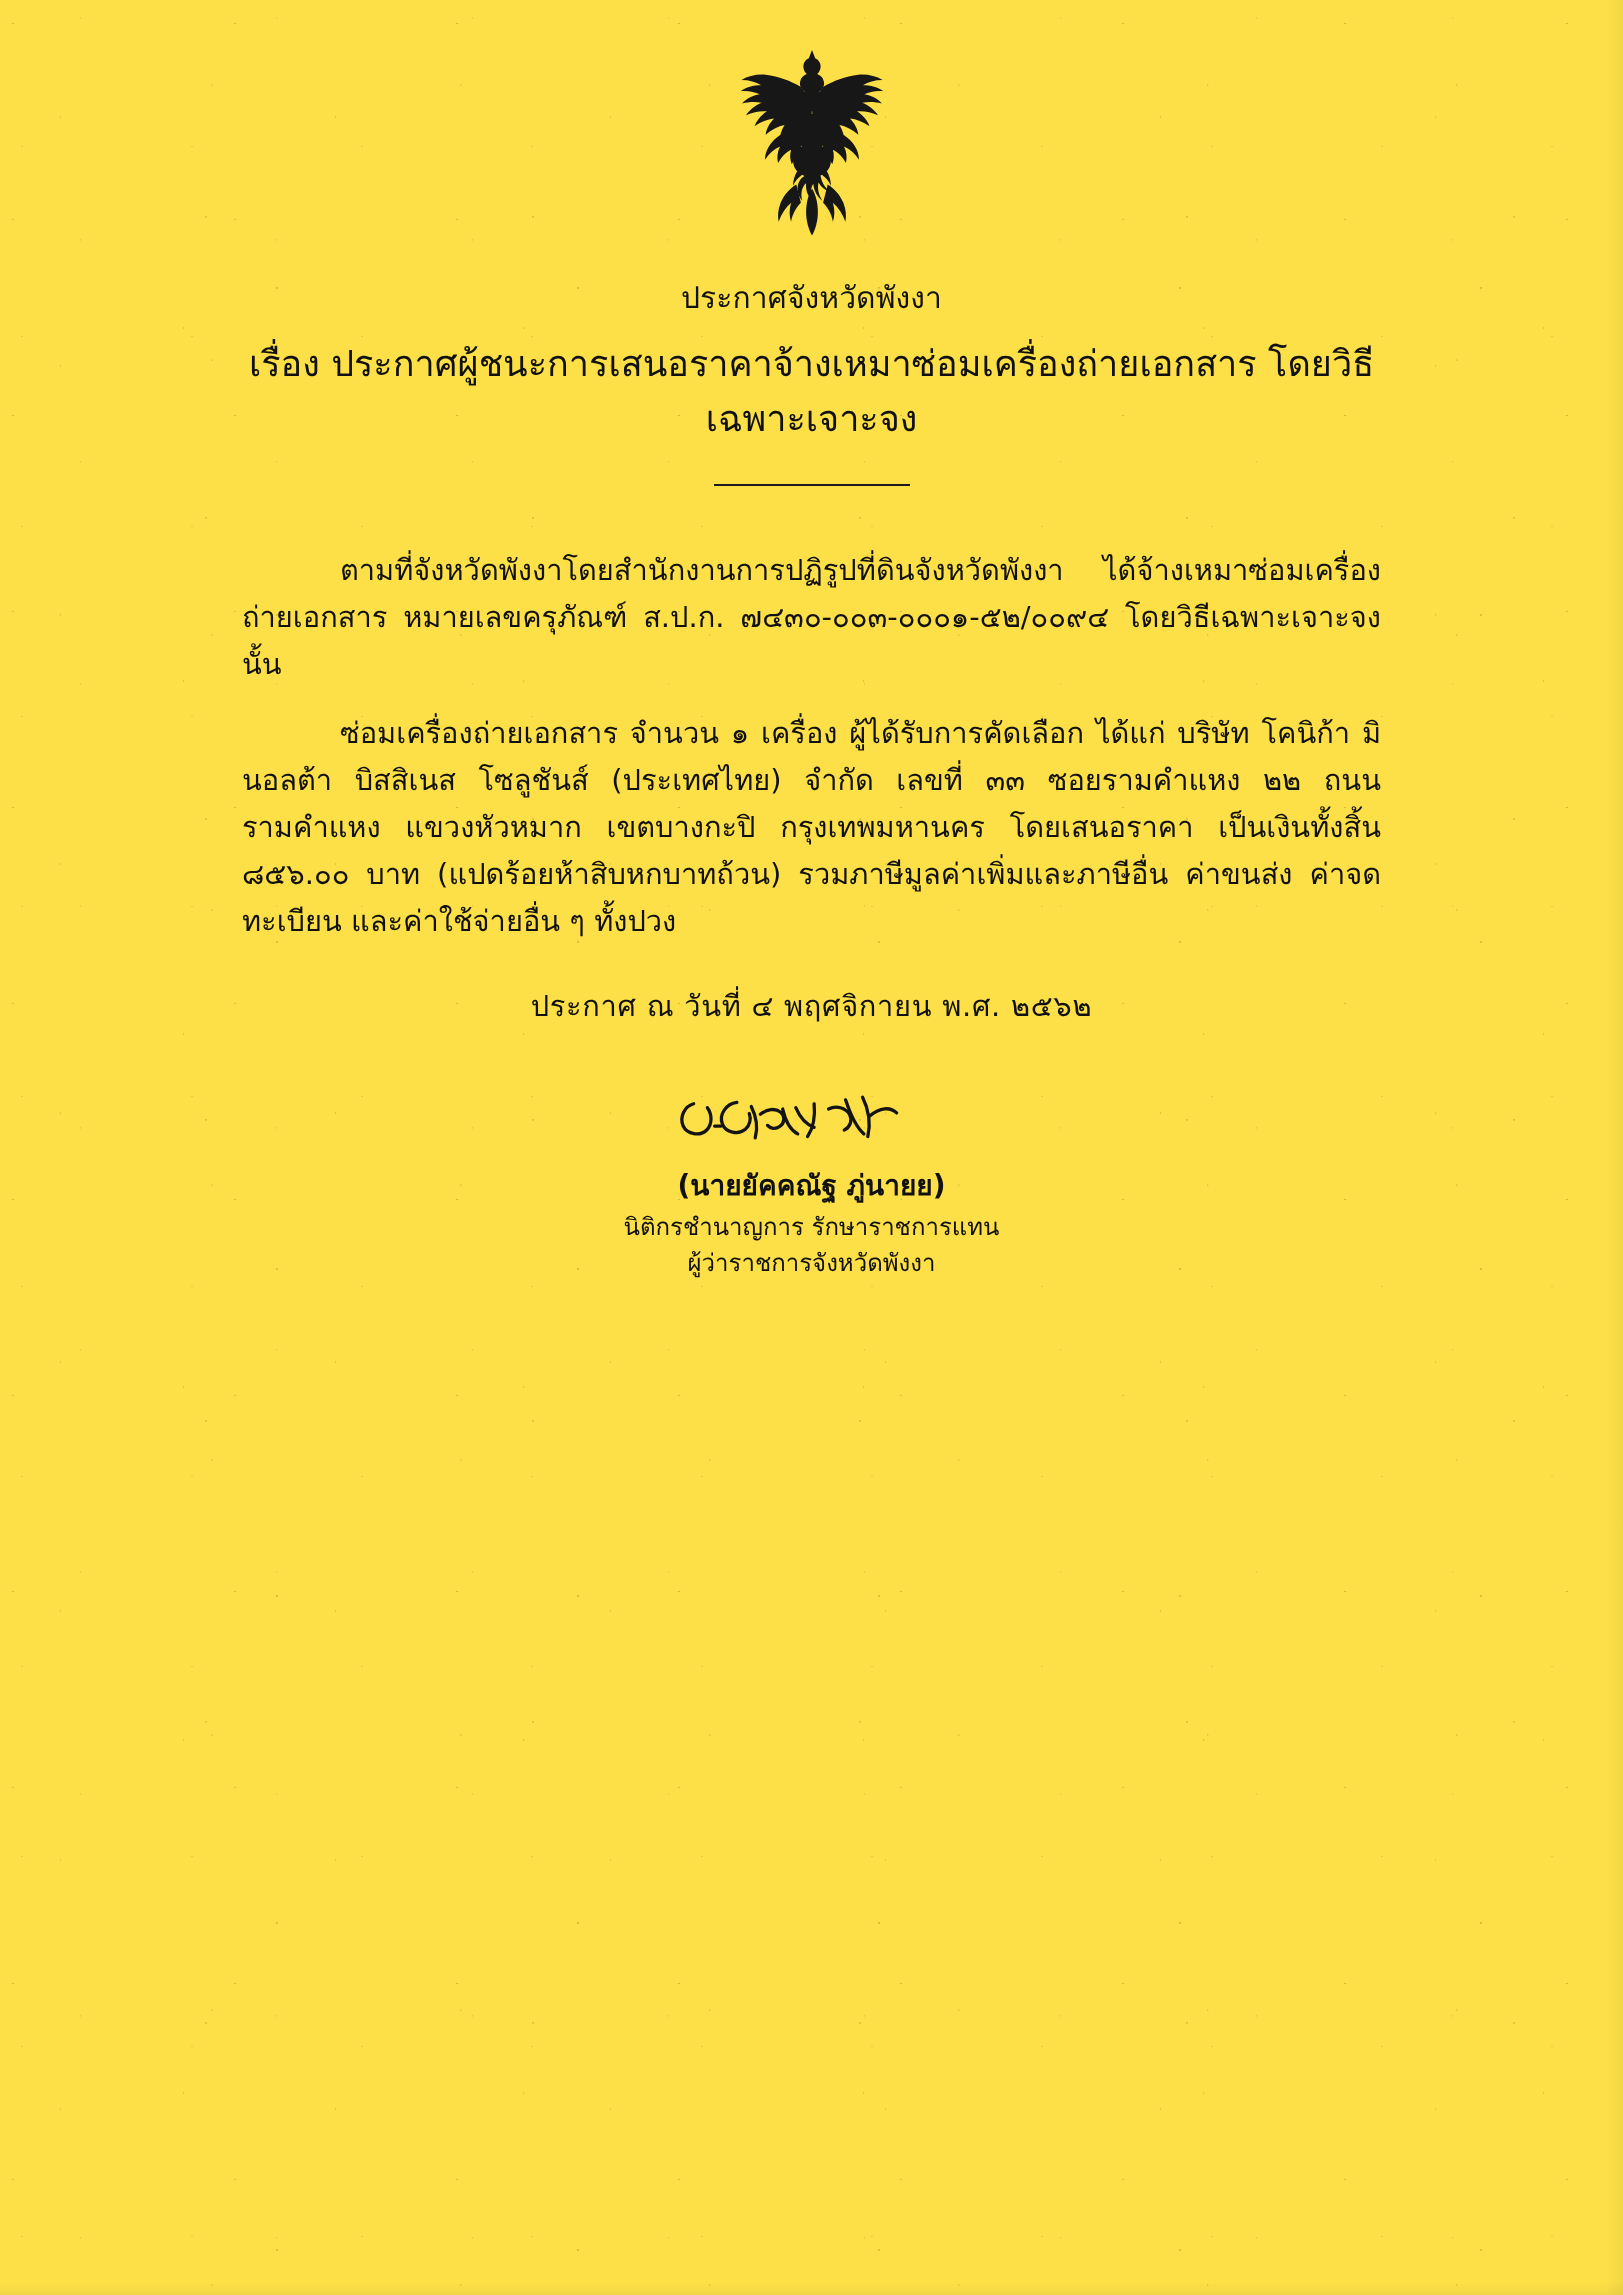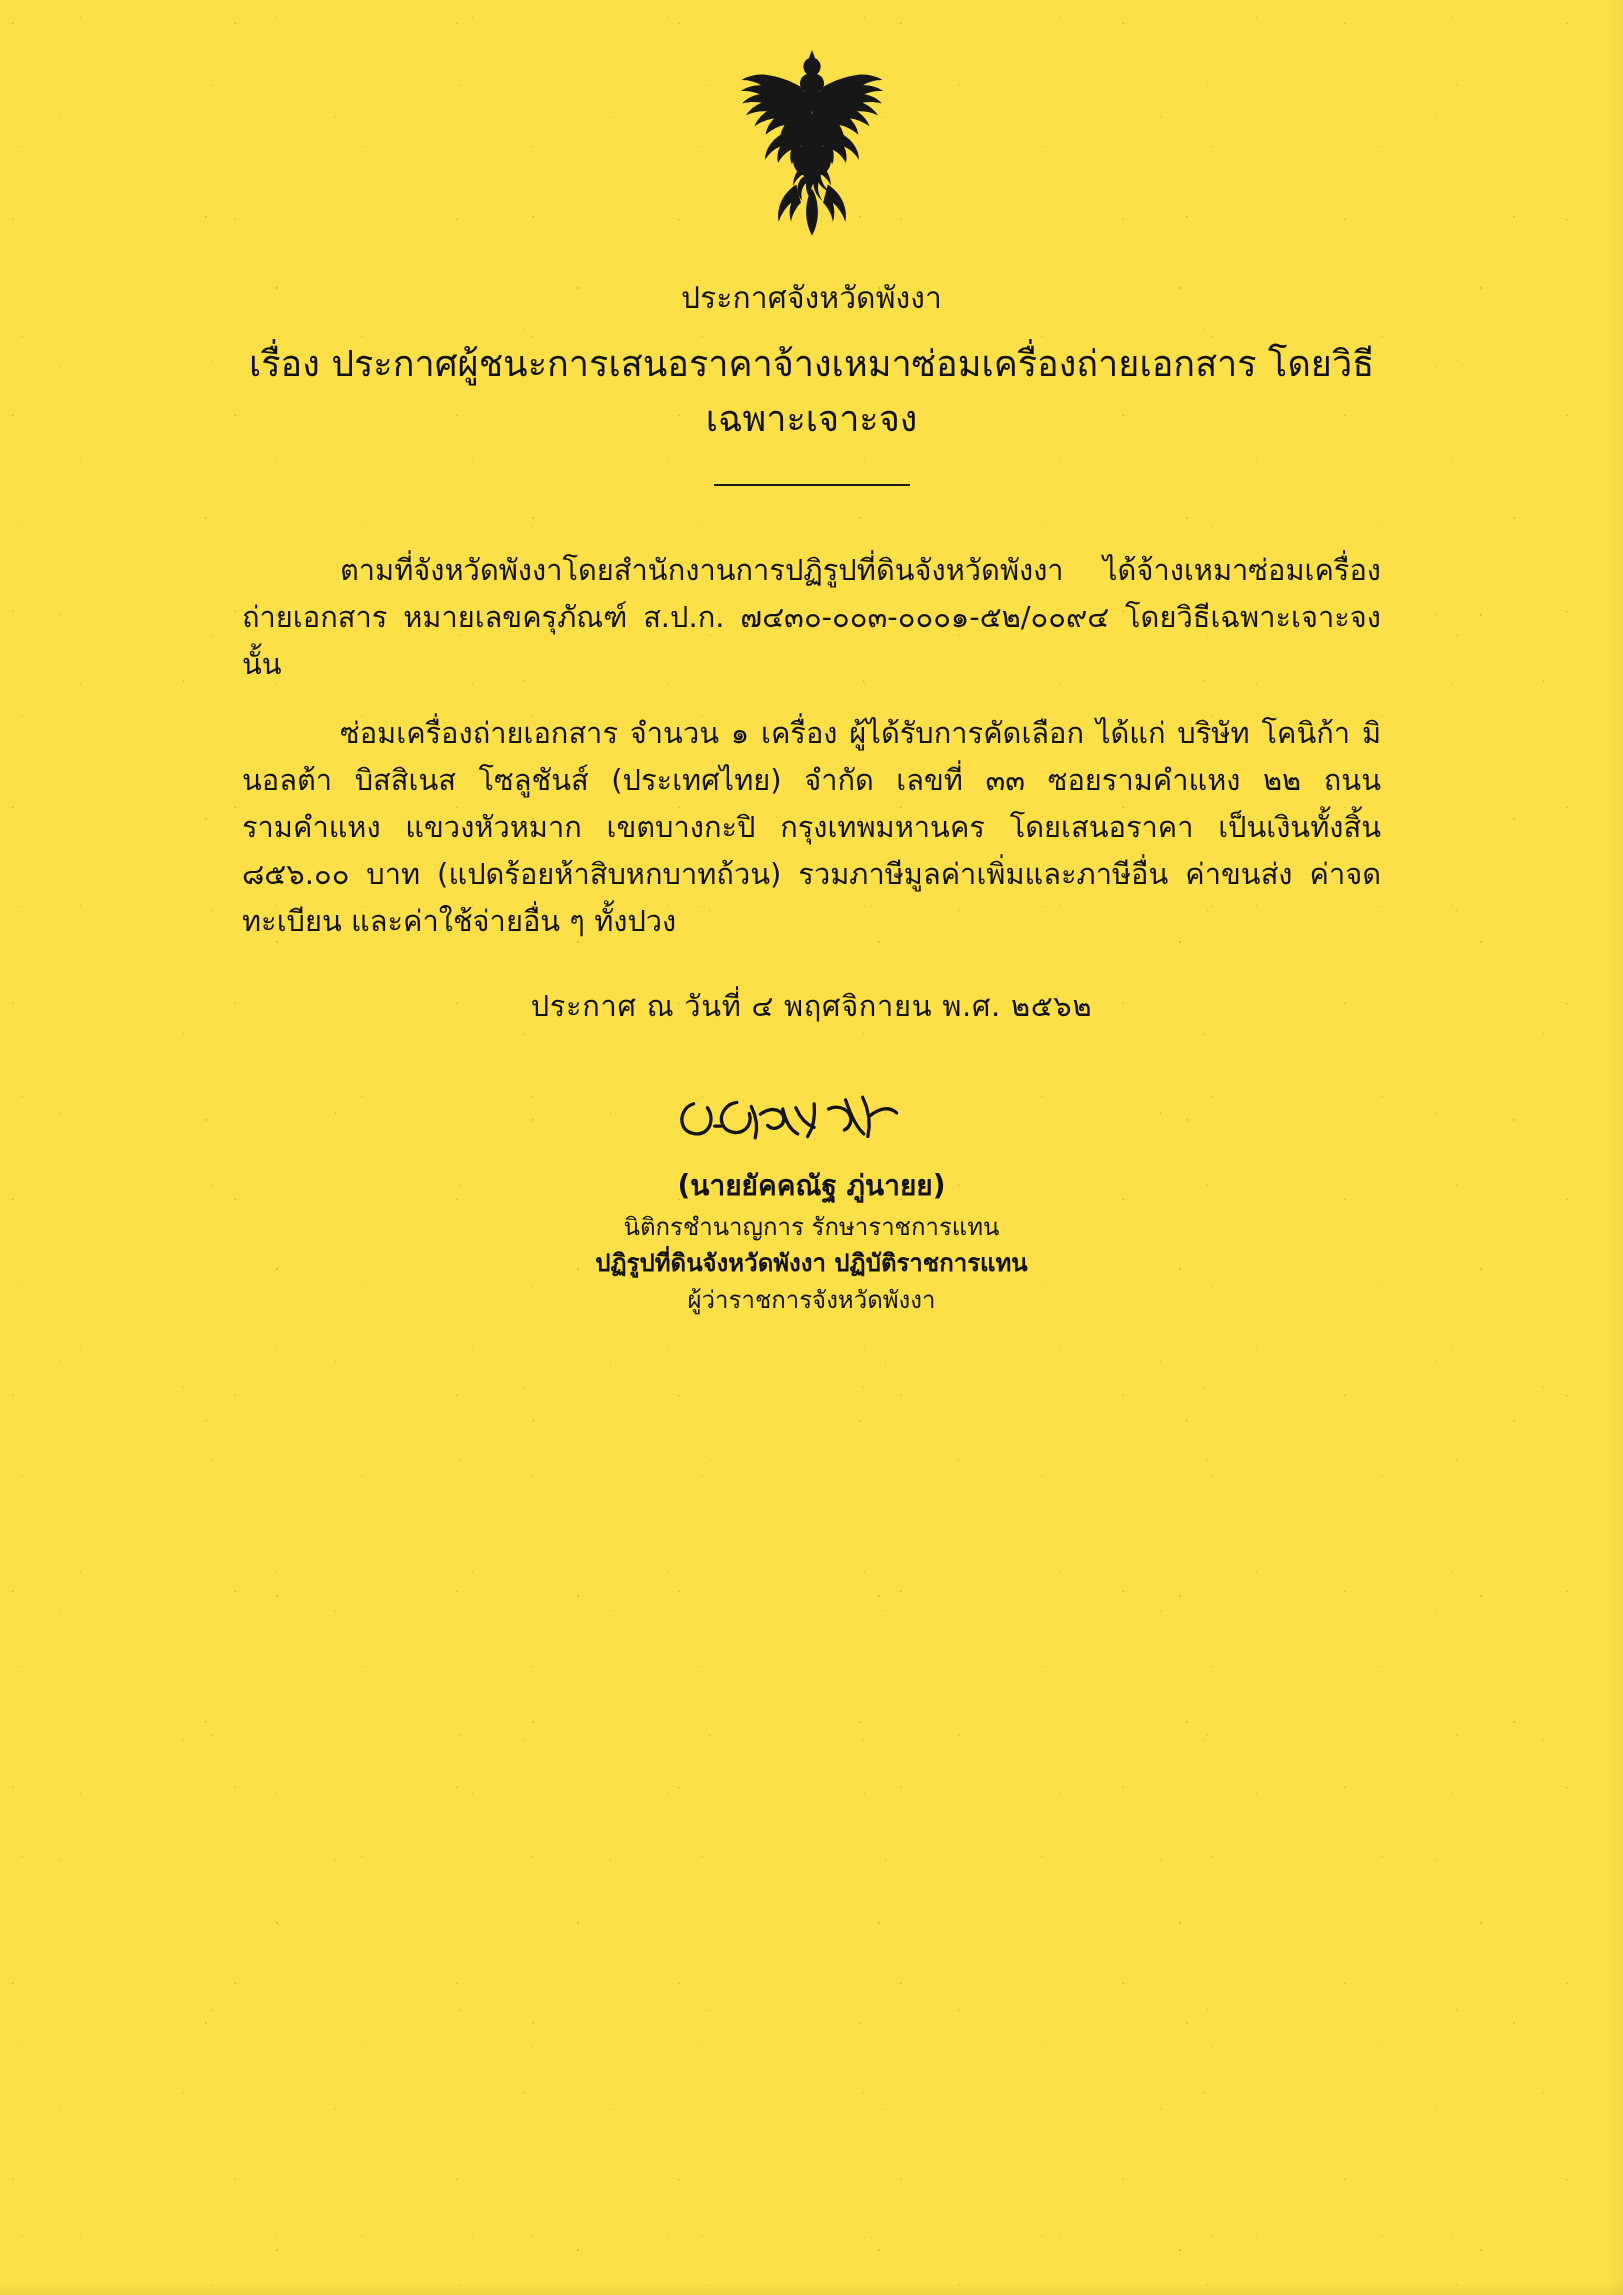--- a/index.html
+++ b/index.html
@@ -197,21 +197,20 @@
             <path d="M214 36c2 20-2 38-10 50"></path>
             <path d="M236 44c12-6 26-2 32 8 5 9 1 20-8 24"></path>
             <path d="M262 30c8 24 16 42 28 52"></path>
             <path d="M288 26c10 20 12 42 8 60"></path>
             <path d="M300 54c14-12 30-14 40-4"></path>
           </g>
         </svg>
       </div>
       <div class="signer-name">(นายยัคคณัฐ  ภู่นายย)</div>
       <div class="signer-role">นิติกรชำนาญการ รักษาราชการแทน</div>
-      <div class="signer-role bold">ปฏิรูปที่ดินจังหวัดพังงา ปฏิบัติราชการแทน</div>
       <div class="signer-role">ผู้ว่าราชการจังหวัดพังงา</div>
     </div>
 
   </div>
 
   <div class="paper-edge-right"></div>
   <div class="paper-edge-bottom"></div>
 </div>
 
 

